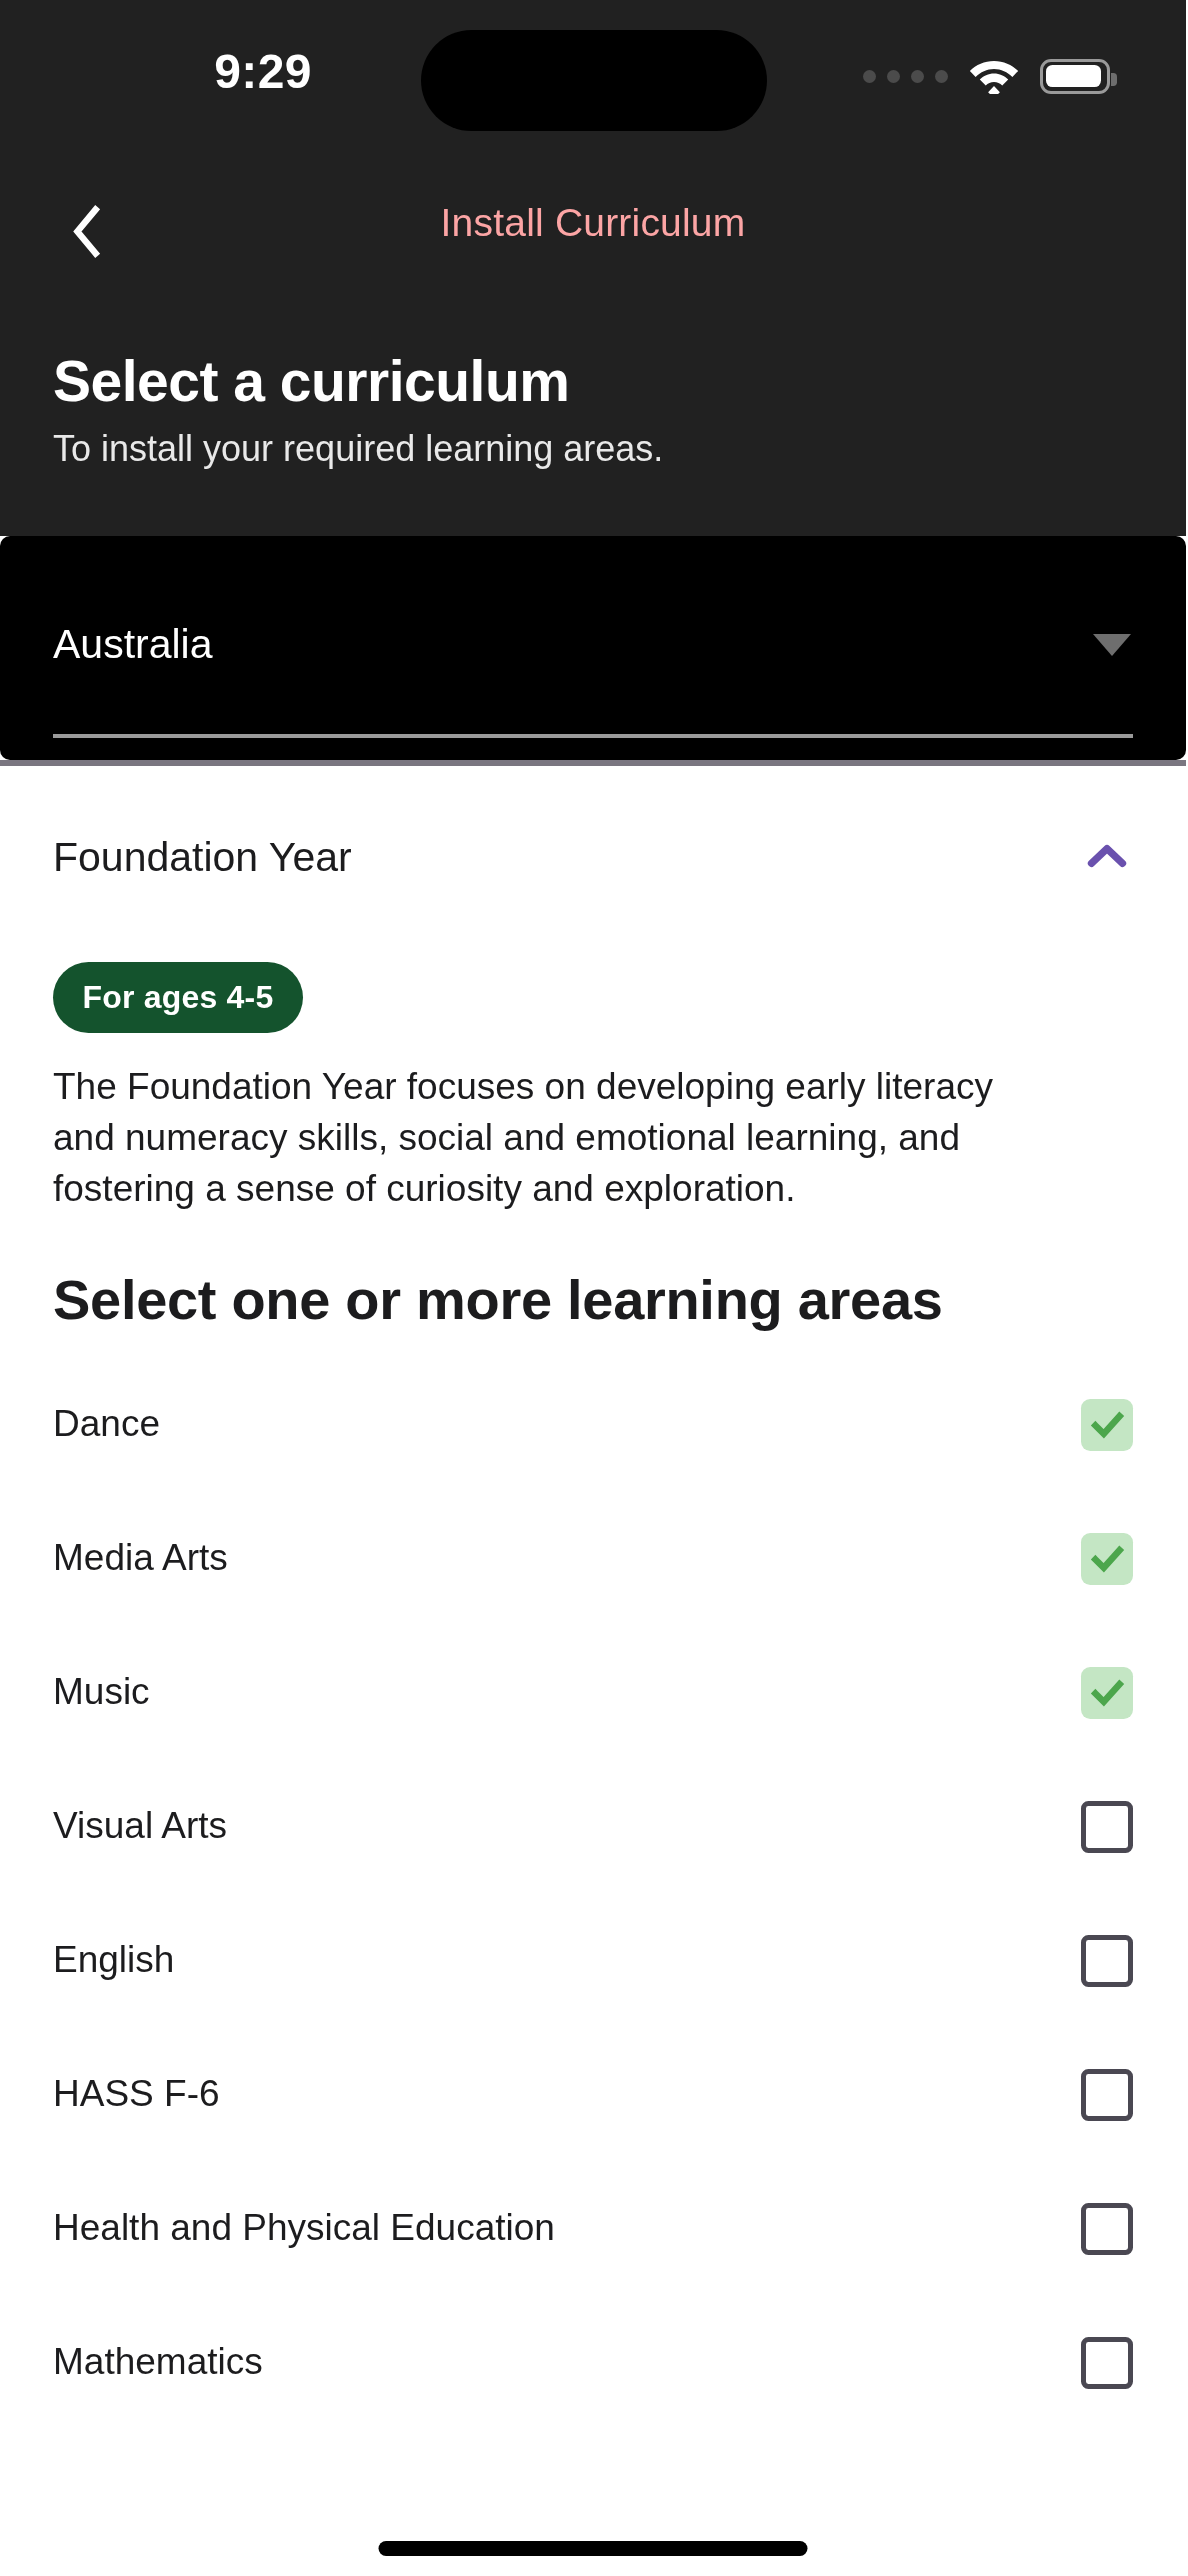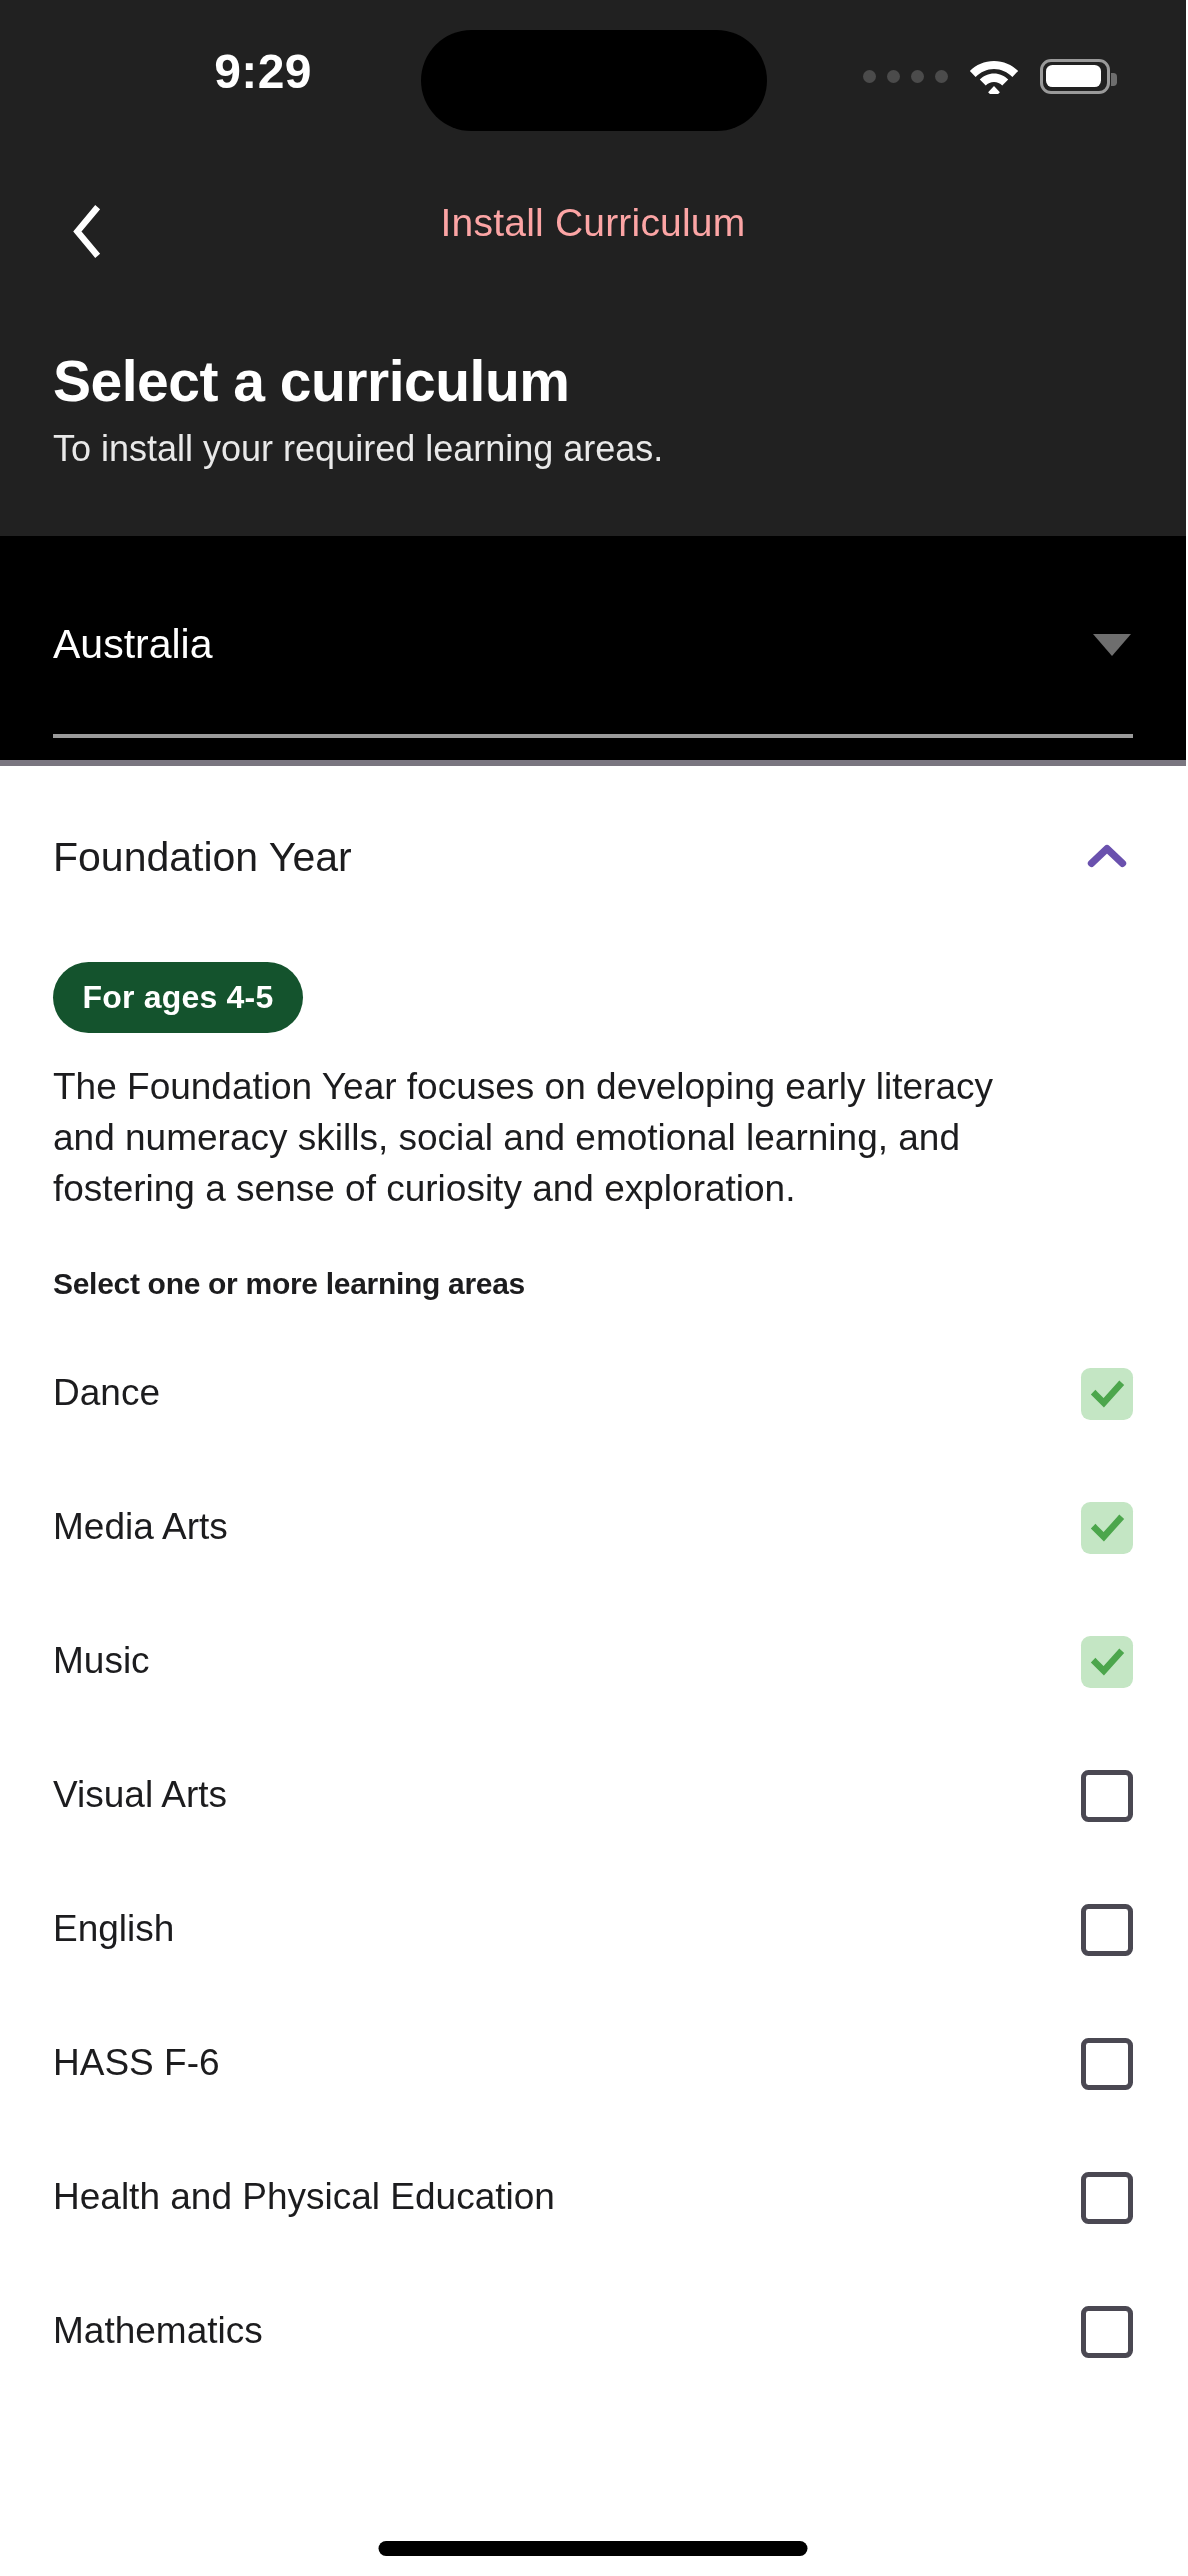--- a/index.html
+++ b/index.html
@@ -142,20 +142,21 @@
     font-weight: 400;
     margin: 0;
     line-height: 1.2;
   }
 
   
   .select-block {
     position: relative;
     background: #000000;
     height: 224px;
+    border-radius: 10px;
   }
   .select-row {
     position: absolute;
     left: 53px;
     right: 53px;
     top: 70px;
     height: 77px;
     display: flex;
     align-items: center;
     justify-content: space-between;
@@ -222,21 +223,21 @@
   .description {
     color: #1c1c1e;
     font-size: 37px;
     line-height: 1.38;
     margin: 28px 0 0 0;
     max-width: 977px;
   }
 
   .areas-title {
     color: #1c1c1e;
-    font-size: 30px;
+    font-size: 56px;
     font-weight: 700;
     margin: 53px 0 0 0;
     letter-spacing: -0.3px;
   }
 
   .area-list { margin-top: 26px; }
   .area-row {
     display: flex;
     align-items: center;
     justify-content: space-between;

